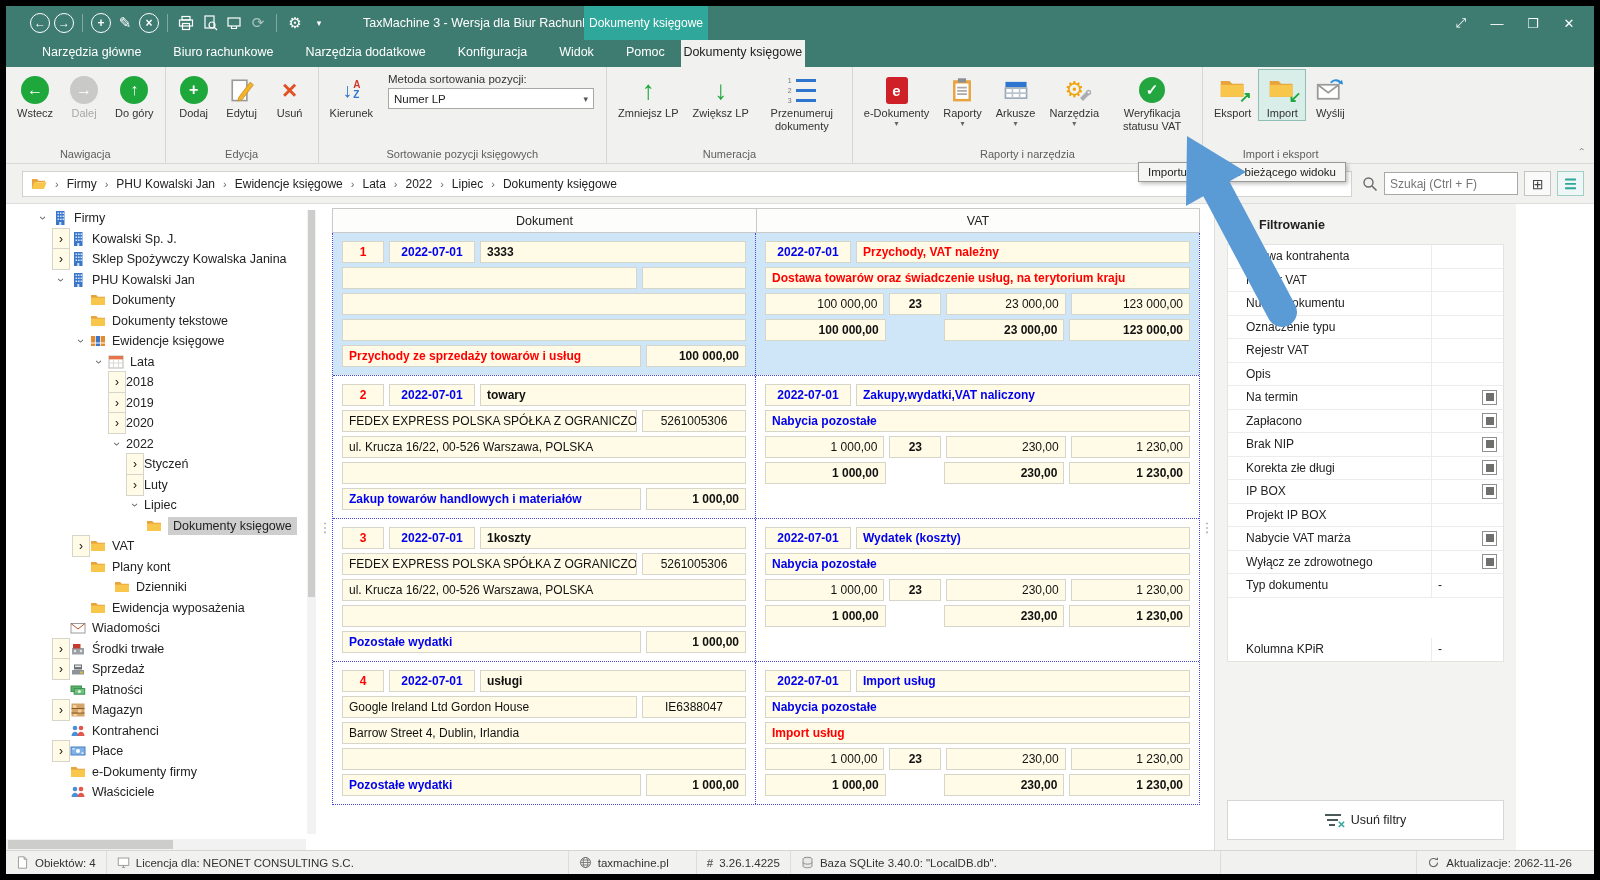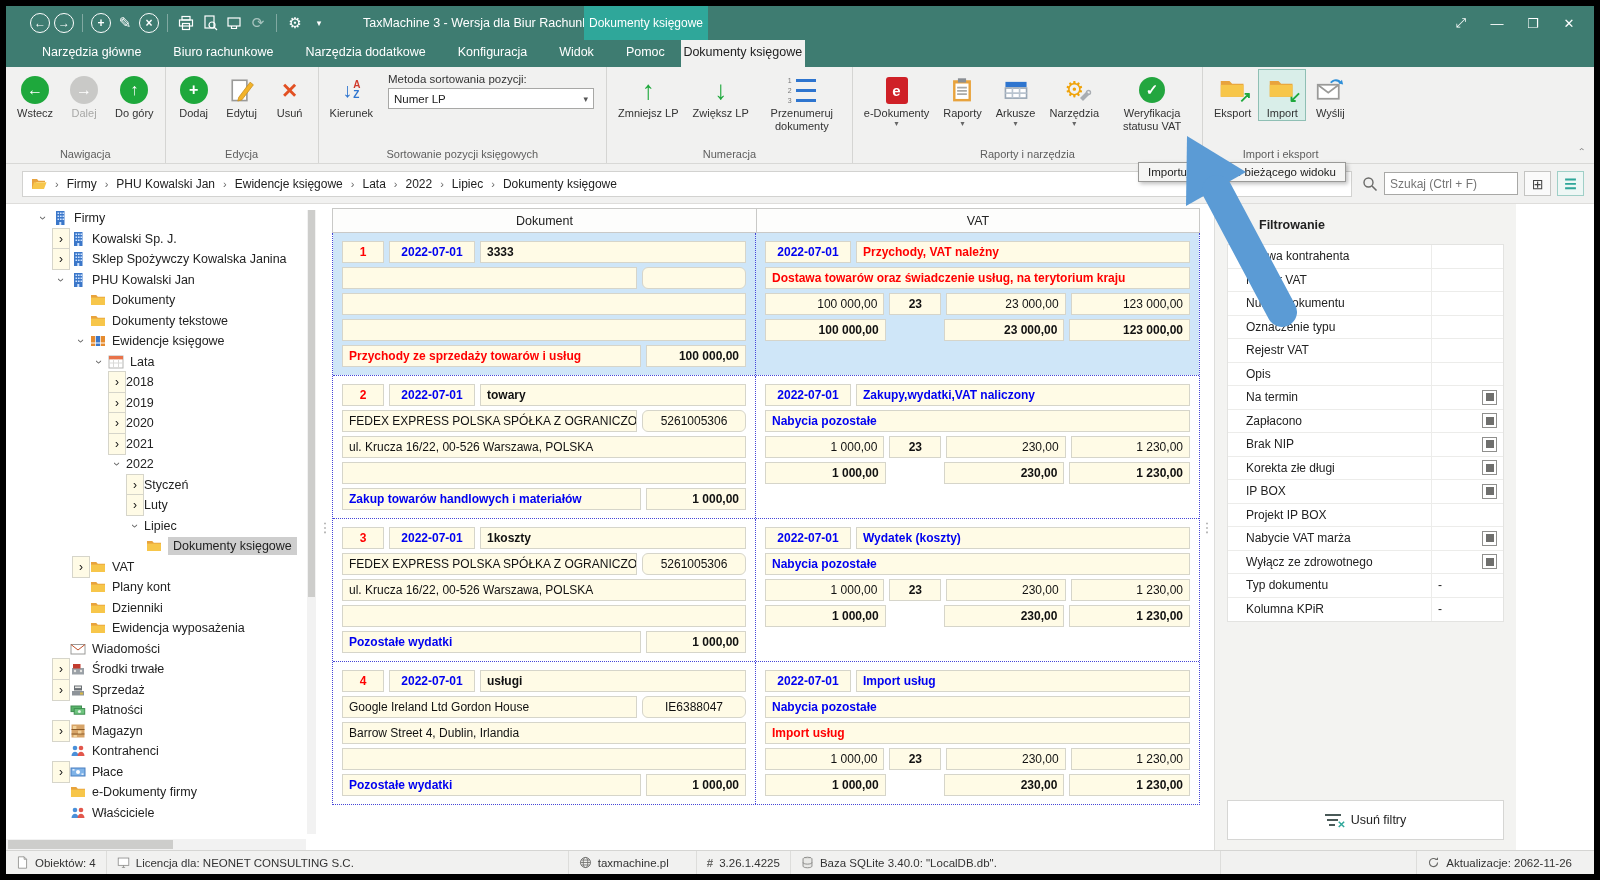--- a/index.html
+++ b/index.html
@@ -91,37 +91,37 @@
   .doc.sel { background:#cfe6f8; }
   .dcol { width:423px; flex:0 0 auto; padding:8px 9px; border-right:1px dotted #4646d8; }
   .vcol { flex:1; padding:8px 9px; }
   .r { display:flex; gap:5px; margin-bottom:4px; }
   .r:last-child { margin-bottom:0; }
   .c { height:22px; background:#fffbe6; border:1px solid #d6d5ca; font-size:12px; display:flex; align-items:center; padding:0 6px; color:#111; overflow:hidden; white-space:nowrap; }
   .f { flex:1; }
   .num { width:42px; justify-content:center; color:#f00; font-weight:bold; }
   .datec { width:86px; justify-content:center; color:#0000f0; font-weight:bold; }
   .descc { font-weight:bold; }
-  .nipc { width:104px; justify-content:center;border-radius:6px; }
+  .nipc { width:104px; justify-content:center; }
   .amt { width:100px; justify-content:flex-end; font-weight:bold; }
   .catc { font-weight:bold; }
   .red { color:#f00; } .blue { color:#0000f0; }
   .ratec { width:52px; justify-content:center; font-weight:bold; }
   .nc { justify-content:flex-end; }
   .n1 { width:116px; } .n2 { width:120px; } .n3 { width:118px; }
   .b { font-weight:bold; }
   .sp48 { width:48px; }
 
   
   .rsplit { width:14px; flex:0 0 auto; display:flex; align-items:center; justify-content:center; color:#9a9a9a; font-size:13px; }
   .filterpane { width:302px; flex:0 0 auto; background:#f3f3f1; border-left:1px solid #dddddb; display:flex; flex-direction:column; padding:8px 12px 10px; }
   .fphead { display:flex; align-items:center; gap:10px; font-size:12.5px; font-weight:bold; color:#222; padding:6px 4px 12px; }
   .fpbody { background:#fff; border:1px solid #e3e3e1; }
   .frow { display:flex; align-items:center; height:23.5px; border-bottom:1px solid #ececea; font-size:12px; color:#222; }
-  .frow:last-child { border-bottom:none; }
+  .frow:last-child { border-bottom:none;margin-top:40px; }
   .flbl { flex:1; padding-left:18px; white-space:nowrap; overflow:hidden; }
   .ffld { width:72px; flex:0 0 auto; border-left:1px solid #ececea; height:100%; display:flex; align-items:center; padding:0 6px; }
   .cb { margin-left:auto; width:15px; height:15px; border:1px solid #8f8f8d; background:#fff; display:flex; align-items:center; justify-content:center; }
   .cb::after { content:""; width:8px; height:8px; background:#6f6f6d; }
   .fval { color:#222; }
   .clearbtn { margin-top:auto; background:#fff; border:1px solid #d6d6d4; height:40px; display:flex; align-items:center; justify-content:center; gap:8px; font-size:12.5px; color:#222; }
   .funnel { position:relative; width:18px; height:14px; }
   .funnel i { display:block; position:absolute; left:0; background:#4a5a58; height:2px; }
   .funnel i:nth-child(1){ top:1px; width:16px; }
   .funnel i:nth-child(2){ top:6px; width:11px; left:2px; }
@@ -605,24 +605,20 @@
         </div>
       <div class="trow" style="padding-left:102px">
           <span class="chev c"></span>
           <span class="tl">2019</span>
         </div>
       <div class="trow" style="padding-left:102px">
           <span class="chev c"></span>
           <span class="tl">2020</span>
         </div>
       <div class="trow" style="padding-left:102px">
-          <span class="chev c"></span>
-          <span class="tl">2021</span>
-        </div>
-      <div class="trow" style="padding-left:102px">
           <span class="chev e"></span>
           <span class="tl">2022</span>
         </div>
       <div class="trow" style="padding-left:120px">
           <span class="chev c"></span>
           <span class="tl">Styczeń</span>
         </div>
       <div class="trow" style="padding-left:120px">
           <span class="chev c"></span>
           <span class="tl">Luty</span>
@@ -643,21 +639,21 @@
             <use href="#i-folder"></use>
           </svg>
           <span class="tl">VAT</span>
         </div>
       <div class="trow" style="padding-left:84px">
           <svg class="ti">
             <use href="#i-folder"></use>
           </svg>
           <span class="tl">Plany kont</span>
         </div>
-      <div class="trow" style="padding-left:84px">
+      <div class="trow" style="padding-left:108px">
           <svg class="ti">
             <use href="#i-folder"></use>
           </svg>
           <span class="tl">Dzienniki</span>
         </div>
       <div class="trow" style="padding-left:84px">
           <svg class="ti">
             <use href="#i-folder"></use>
           </svg>
           <span class="tl">Ewidencja wyposażenia</span>

